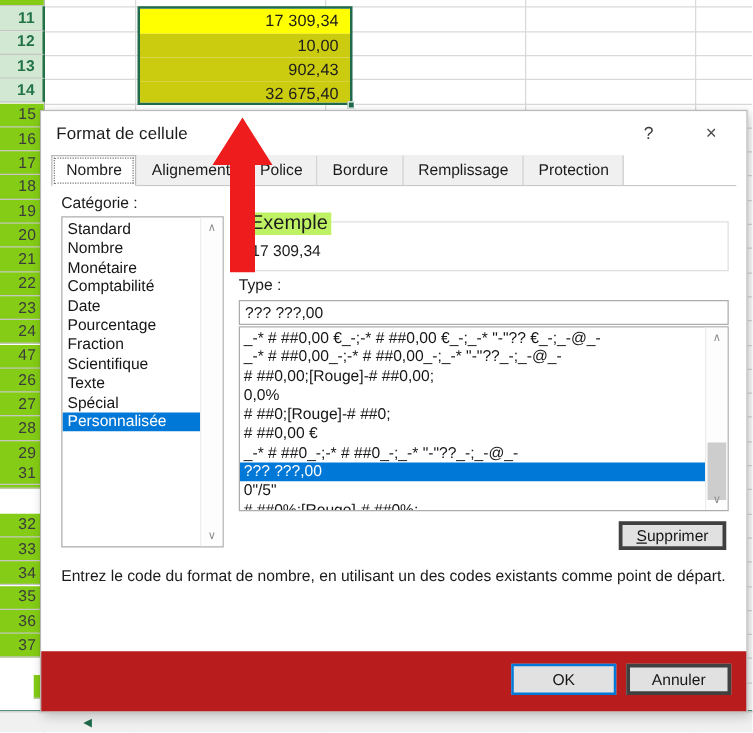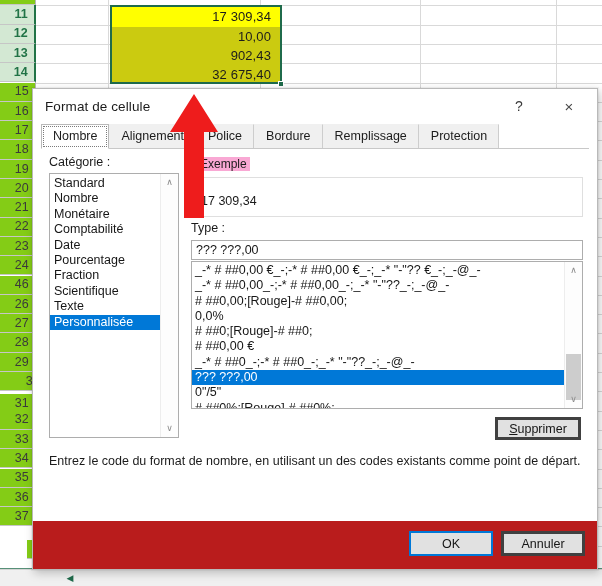--- a/index.html
+++ b/index.html
@@ -294,24 +294,24 @@
     left: 158px;
     top: 28px;
     width: 392px;
     height: 40px;
     border: 1px solid #dfdfdf;
     box-sizing: border-box;
   }
   .grp-cap {
     position: absolute;
     left: 164px;
-    top: 8px;
-    background: #f9a8d4;
+    top: 21px;
+    background: #bef264;
     padding: 0 3px;
-    font-size: 12px;
+    font-size: 16px;
     color: #1b1b1b;
   }
   .grp-val {
     position: absolute;
     left: 168px;
     top: 45px;
     font-size: 12.5px;
     color: #1b1b1b;
   }
 
@@ -486,27 +486,27 @@
         <div class="rowhdr" style="top: 82.5px; height: 19.3px;">15</div>
         <div class="rowhdr" style="top: 101.8px; height: 19.3px;">16</div>
         <div class="rowhdr" style="top: 121.1px; height: 19.3px;">17</div>
         <div class="rowhdr" style="top: 140.4px; height: 19.3px;">18</div>
         <div class="rowhdr" style="top: 159.7px; height: 19.3px;">19</div>
         <div class="rowhdr" style="top: 179px; height: 19.3px;">20</div>
         <div class="rowhdr" style="top: 198.3px; height: 19.3px;">21</div>
         <div class="rowhdr" style="top: 217.6px; height: 19.3px;">22</div>
         <div class="rowhdr" style="top: 236.9px; height: 19.3px;">23</div>
         <div class="rowhdr" style="top: 256.2px; height: 19.3px;">24</div>
-        <div class="rowhdr" style="top: 275.5px; height: 19.3px;">46</div>
+        <div class="rowhdr" style="top: 275.5px; height: 19.3px;">47</div>
         <div class="rowhdr" style="top: 294.8px; height: 19.3px;">26</div>
         <div class="rowhdr" style="top: 314.1px; height: 19.3px;">27</div>
         <div class="rowhdr" style="top: 333.4px; height: 19.3px;">28</div>
         <div class="rowhdr" style="top: 352.7px; height: 19.3px;">29</div>
         <div class="rowhdr" style="top: 372px; height: 19.3px; padding-left: 40px;">30</div>
-        <div class="rowhdr" style="top: 394px; height: 19.3px;">31</div>
+        <div class="rowhdr" style="top: 369px; height: 19.3px;">31</div>
         <div class="rowhdr" style="top: 410.6px; height: 19.3px;">32</div>
         <div class="rowhdr" style="top: 429.9px; height: 19.3px;">33</div>
         <div class="rowhdr" style="top: 449.2px; height: 19.3px;">34</div>
         <div class="rowhdr" style="top: 468.5px; height: 19.3px;">35</div>
         <div class="rowhdr" style="top: 487.8px; height: 19.3px;">36</div>
         <div class="rowhdr" style="top: 507.1px; height: 19.3px;">37</div>
         <div class="rowhdr" style="top: 540px; height: 19.3px; margin-left: 27px;">38</div>
       </div>
 
     <div class="cellblock" id="cellblock" style="top: 5.3px; height: 79.2px;">
@@ -561,20 +561,21 @@
         <div class="catlist" id="catlist">
             <div class="catitem">Standard</div>
             <div class="catitem">Nombre</div>
             <div class="catitem">Monétaire</div>
             <div class="catitem">Comptabilité</div>
             <div class="catitem">Date</div>
             <div class="catitem">Pourcentage</div>
             <div class="catitem">Fraction</div>
             <div class="catitem">Scientifique</div>
             <div class="catitem">Texte</div>
+            <div class="catitem">Spécial</div>
             <div class="catitem sel">Personnalisée</div>
           </div>
         <div class="vscroll">
           <div class="arw up">∧</div>
           <div class="arw dn">∨</div>
         </div>
       </div>
 
       <div class="grp"></div>
       <div class="grp-cap">Exemple</div>

